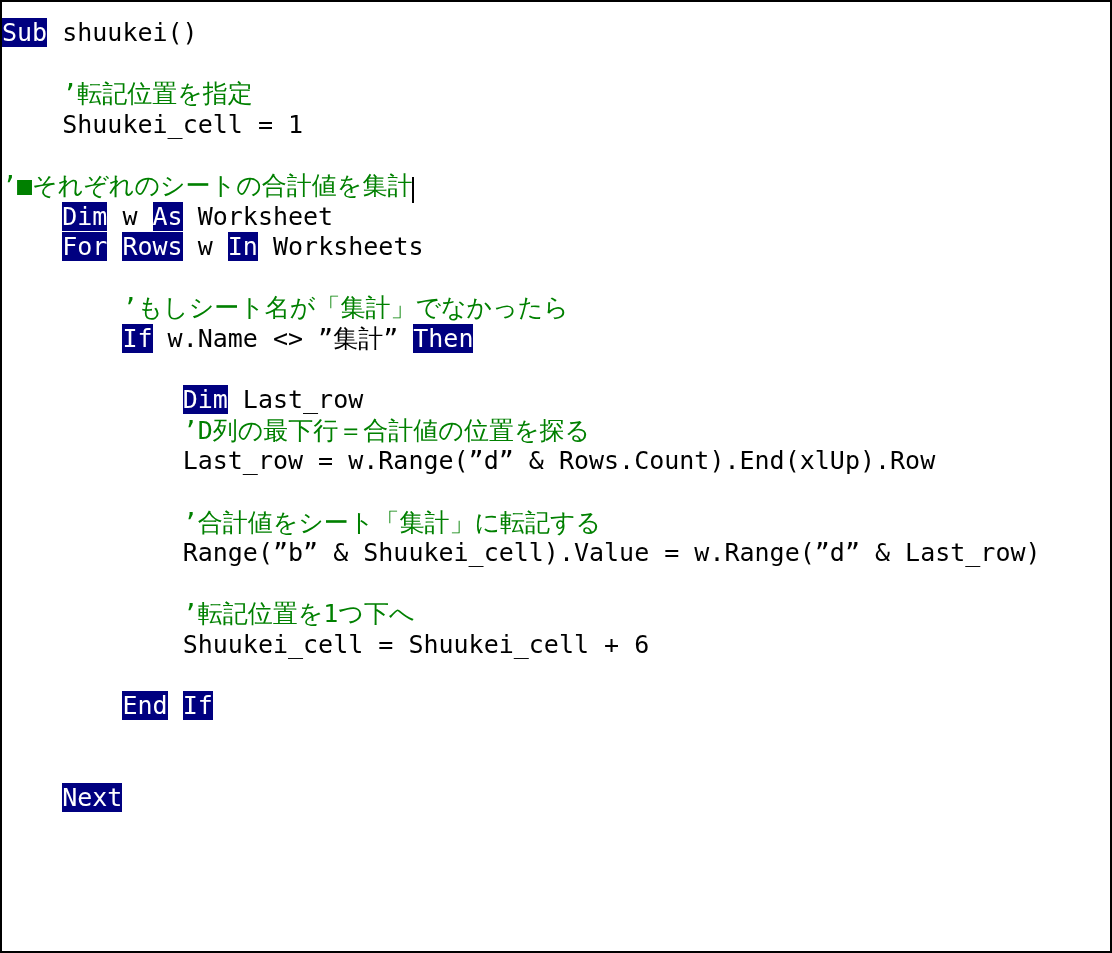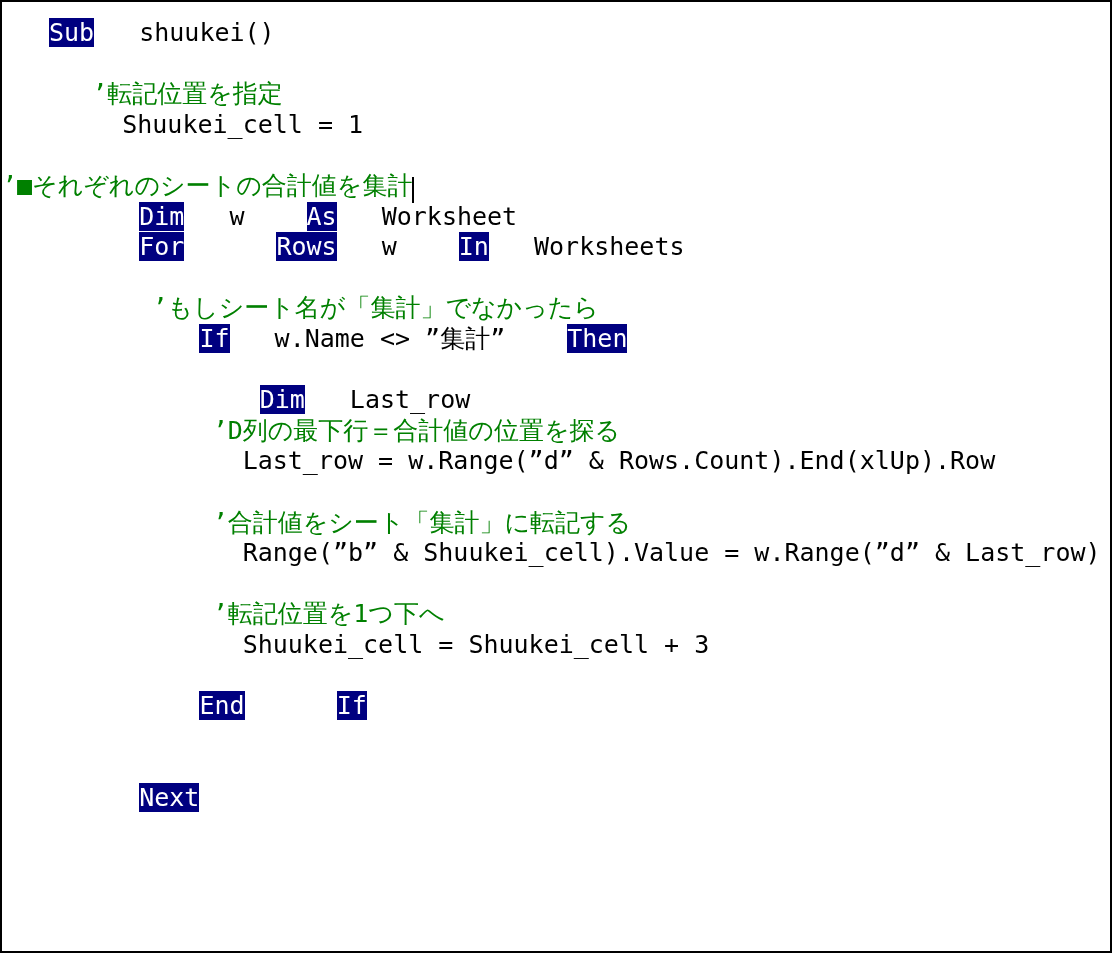--- a/index.html
+++ b/index.html
@@ -34,26 +34,25 @@
     white-space: pre;
     font-family: "DejaVu Sans Mono", monospace;
     font-size: 25px;
     letter-spacing: 0px;
     color: #000000;
     overflow: visible;
   }
   .code-line .tok {
     white-space: pre;
   }
-  .tok-plain   { color: #000000; margin-left: 30px; }
+  .tok-plain   { color: #000000; }
   .tok-comment { color: #008000; }
   .tok-keyword {
     color: #ffffff;
     background: #000080;
-    margin-left: 47px;
   }
   .caret {
     display: inline-block;
     width: 2px;
     height: 26px;
     background: #000000;
     vertical-align: text-bottom;
     margin-bottom: -3px;
   }
   .blank-line { height: 30.6px; }
@@ -76,21 +75,21 @@
       <div class="code-line"><span class="tok tok-plain">        </span><span class="tok tok-keyword">If</span><span class="tok tok-plain"> w.Name &lt;&gt; ”集計” </span><span class="tok tok-keyword">Then</span></div>
       <div class="code-line blank-line">&nbsp;</div>
       <div class="code-line"><span class="tok tok-plain">            </span><span class="tok tok-keyword">Dim</span><span class="tok tok-plain"> Last_row</span></div>
       <div class="code-line"><span class="tok tok-plain">            </span><span class="tok tok-comment">’D列の最下行＝合計値の位置を探る</span></div>
       <div class="code-line"><span class="tok tok-plain">            </span><span class="tok tok-plain">Last_row = w.Range(”d” &amp; Rows.Count).End(xlUp).Row</span></div>
       <div class="code-line blank-line">&nbsp;</div>
       <div class="code-line"><span class="tok tok-plain">            </span><span class="tok tok-comment">’合計値をシート「集計」に転記する</span></div>
       <div class="code-line"><span class="tok tok-plain">            </span><span class="tok tok-plain">Range(”b” &amp; Shuukei_cell).Value = w.Range(”d” &amp; Last_row)</span></div>
       <div class="code-line blank-line">&nbsp;</div>
       <div class="code-line"><span class="tok tok-plain">            </span><span class="tok tok-comment">’転記位置を1つ下へ</span></div>
-      <div class="code-line"><span class="tok tok-plain">            </span><span class="tok tok-plain">Shuukei_cell = Shuukei_cell + 3</span></div>
+      <div class="code-line"><span class="tok tok-plain">            </span><span class="tok tok-plain">Shuukei_cell = Shuukei_cell + 6</span></div>
       <div class="code-line blank-line">&nbsp;</div>
       <div class="code-line"><span class="tok tok-plain">        </span><span class="tok tok-keyword">End</span><span class="tok tok-plain"> </span><span class="tok tok-keyword">If</span></div>
       <div class="code-line blank-line">&nbsp;</div>
       <div class="code-line blank-line">&nbsp;</div>
       <div class="code-line"><span class="tok tok-plain">    </span><span class="tok tok-keyword">Next</span></div>
       <div class="code-line blank-line">&nbsp;</div>
     </div>
 </div>
 
 </body></html>

